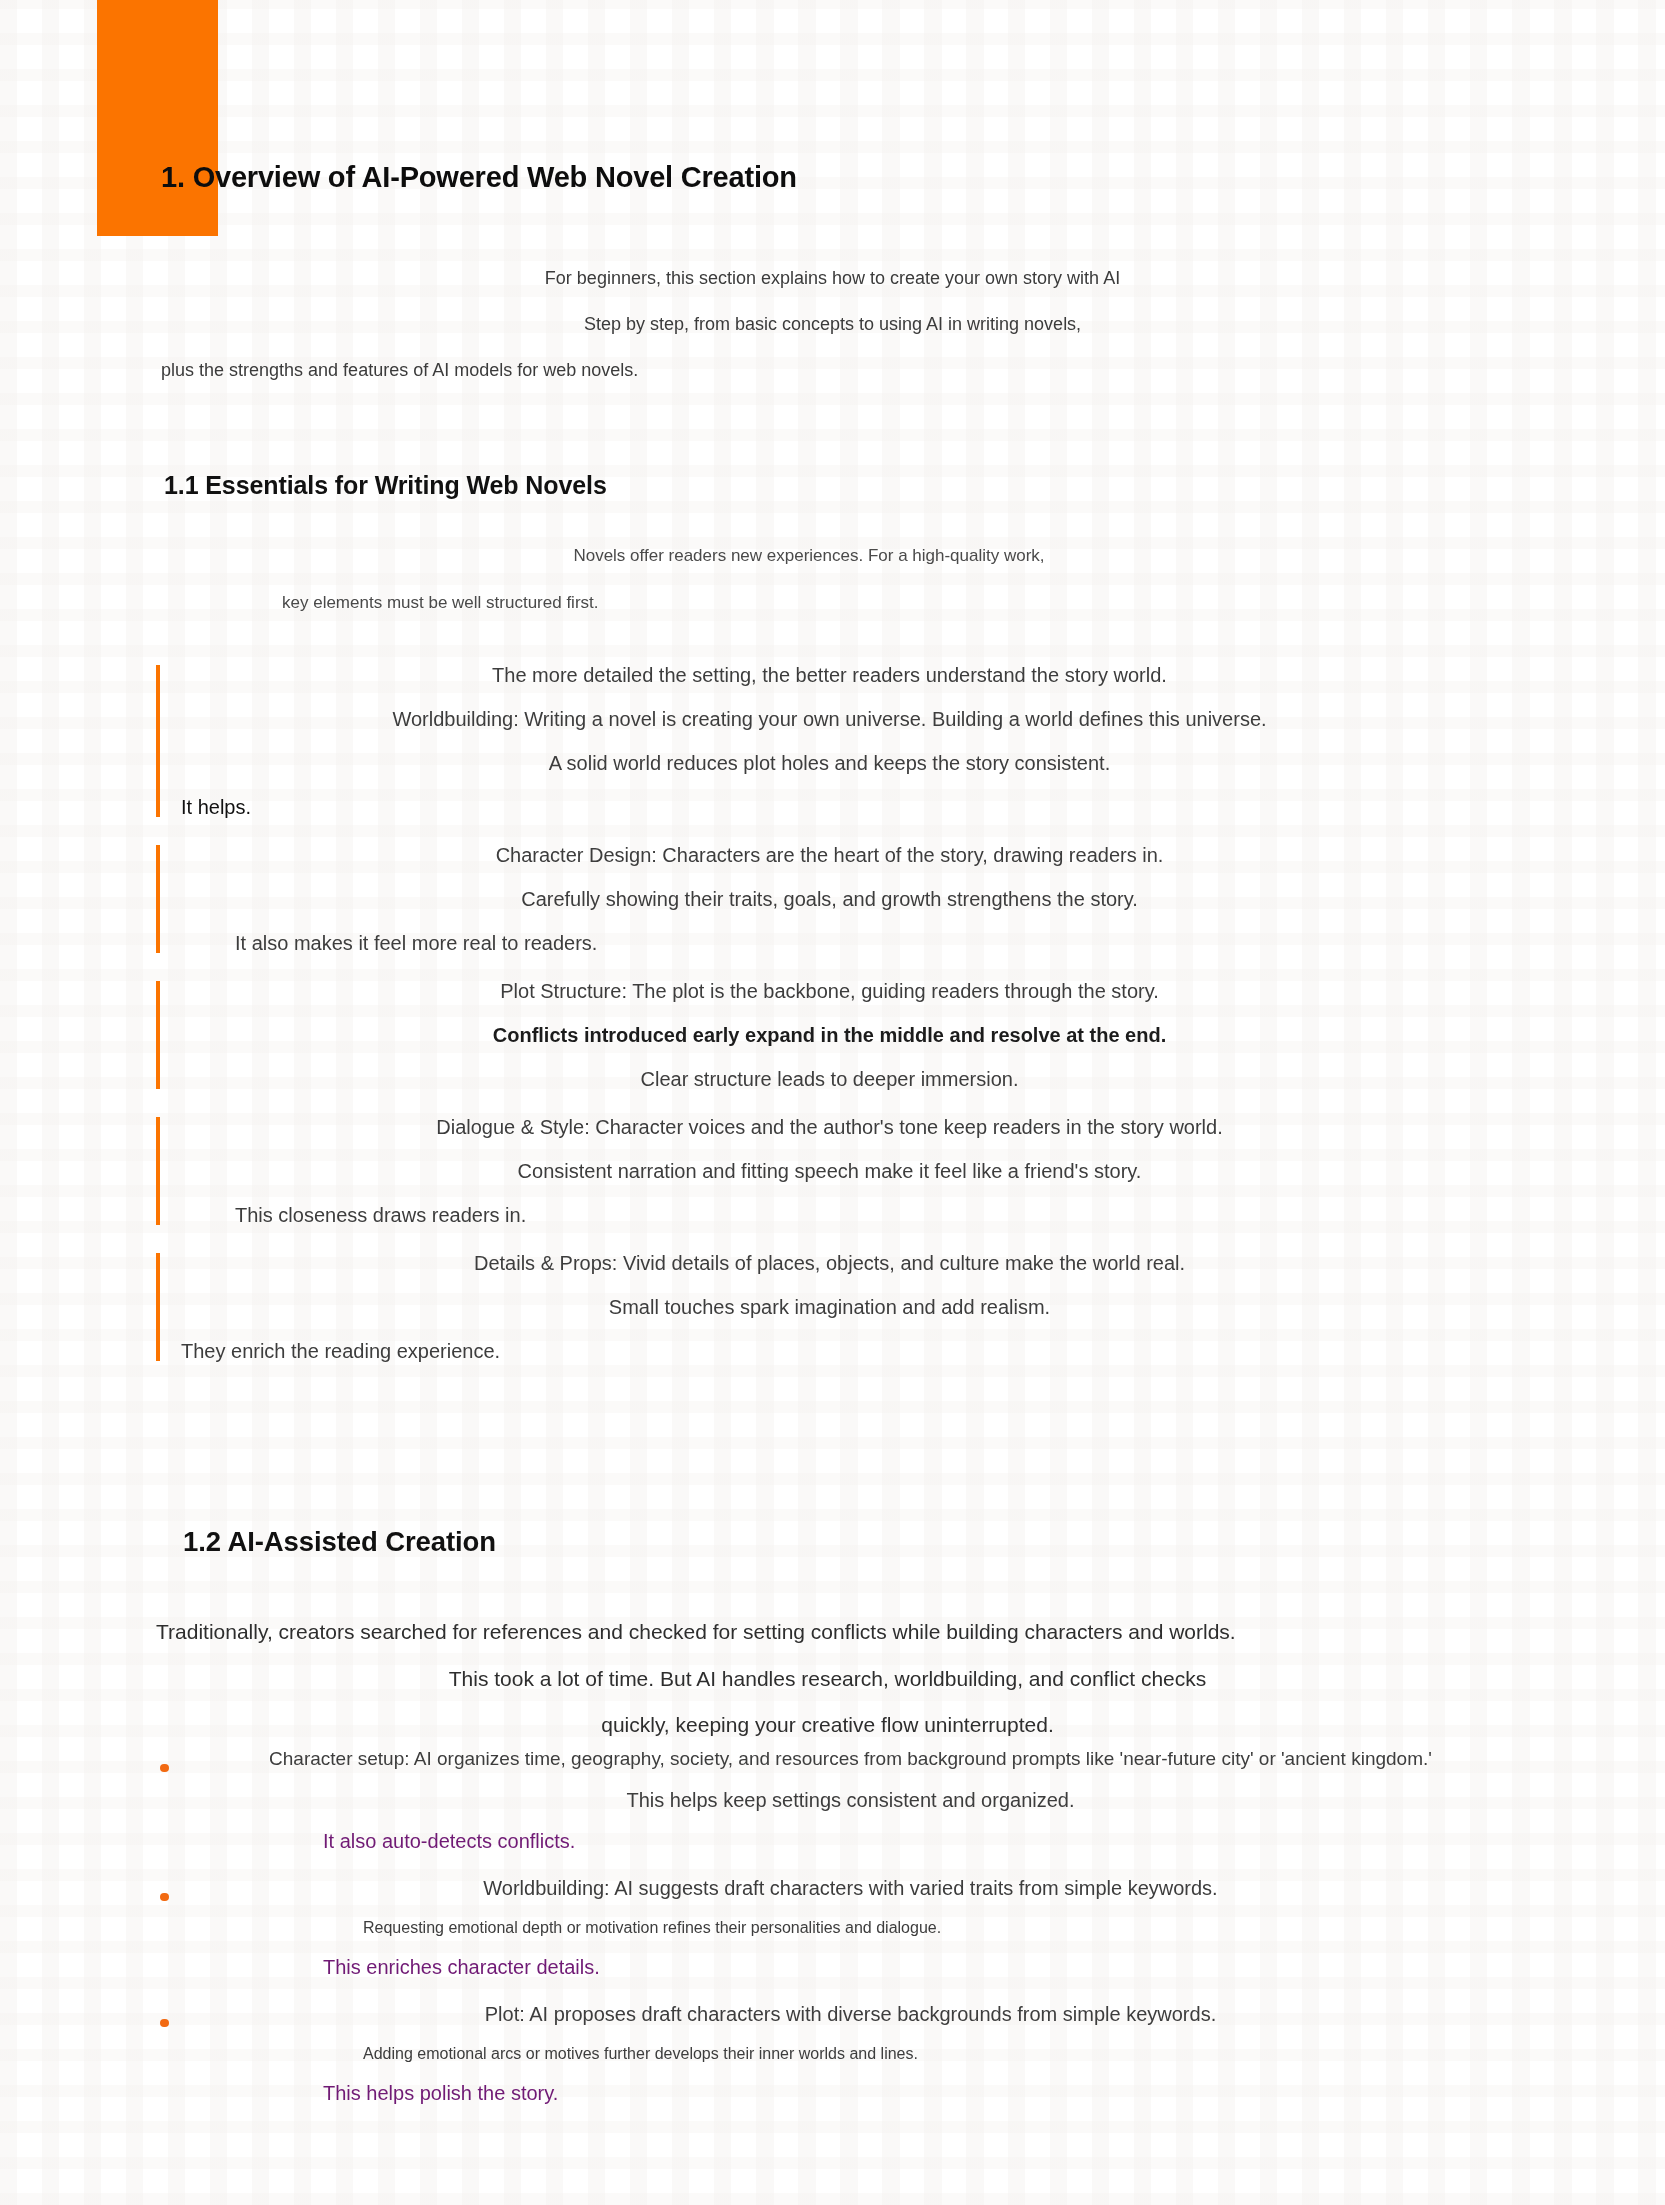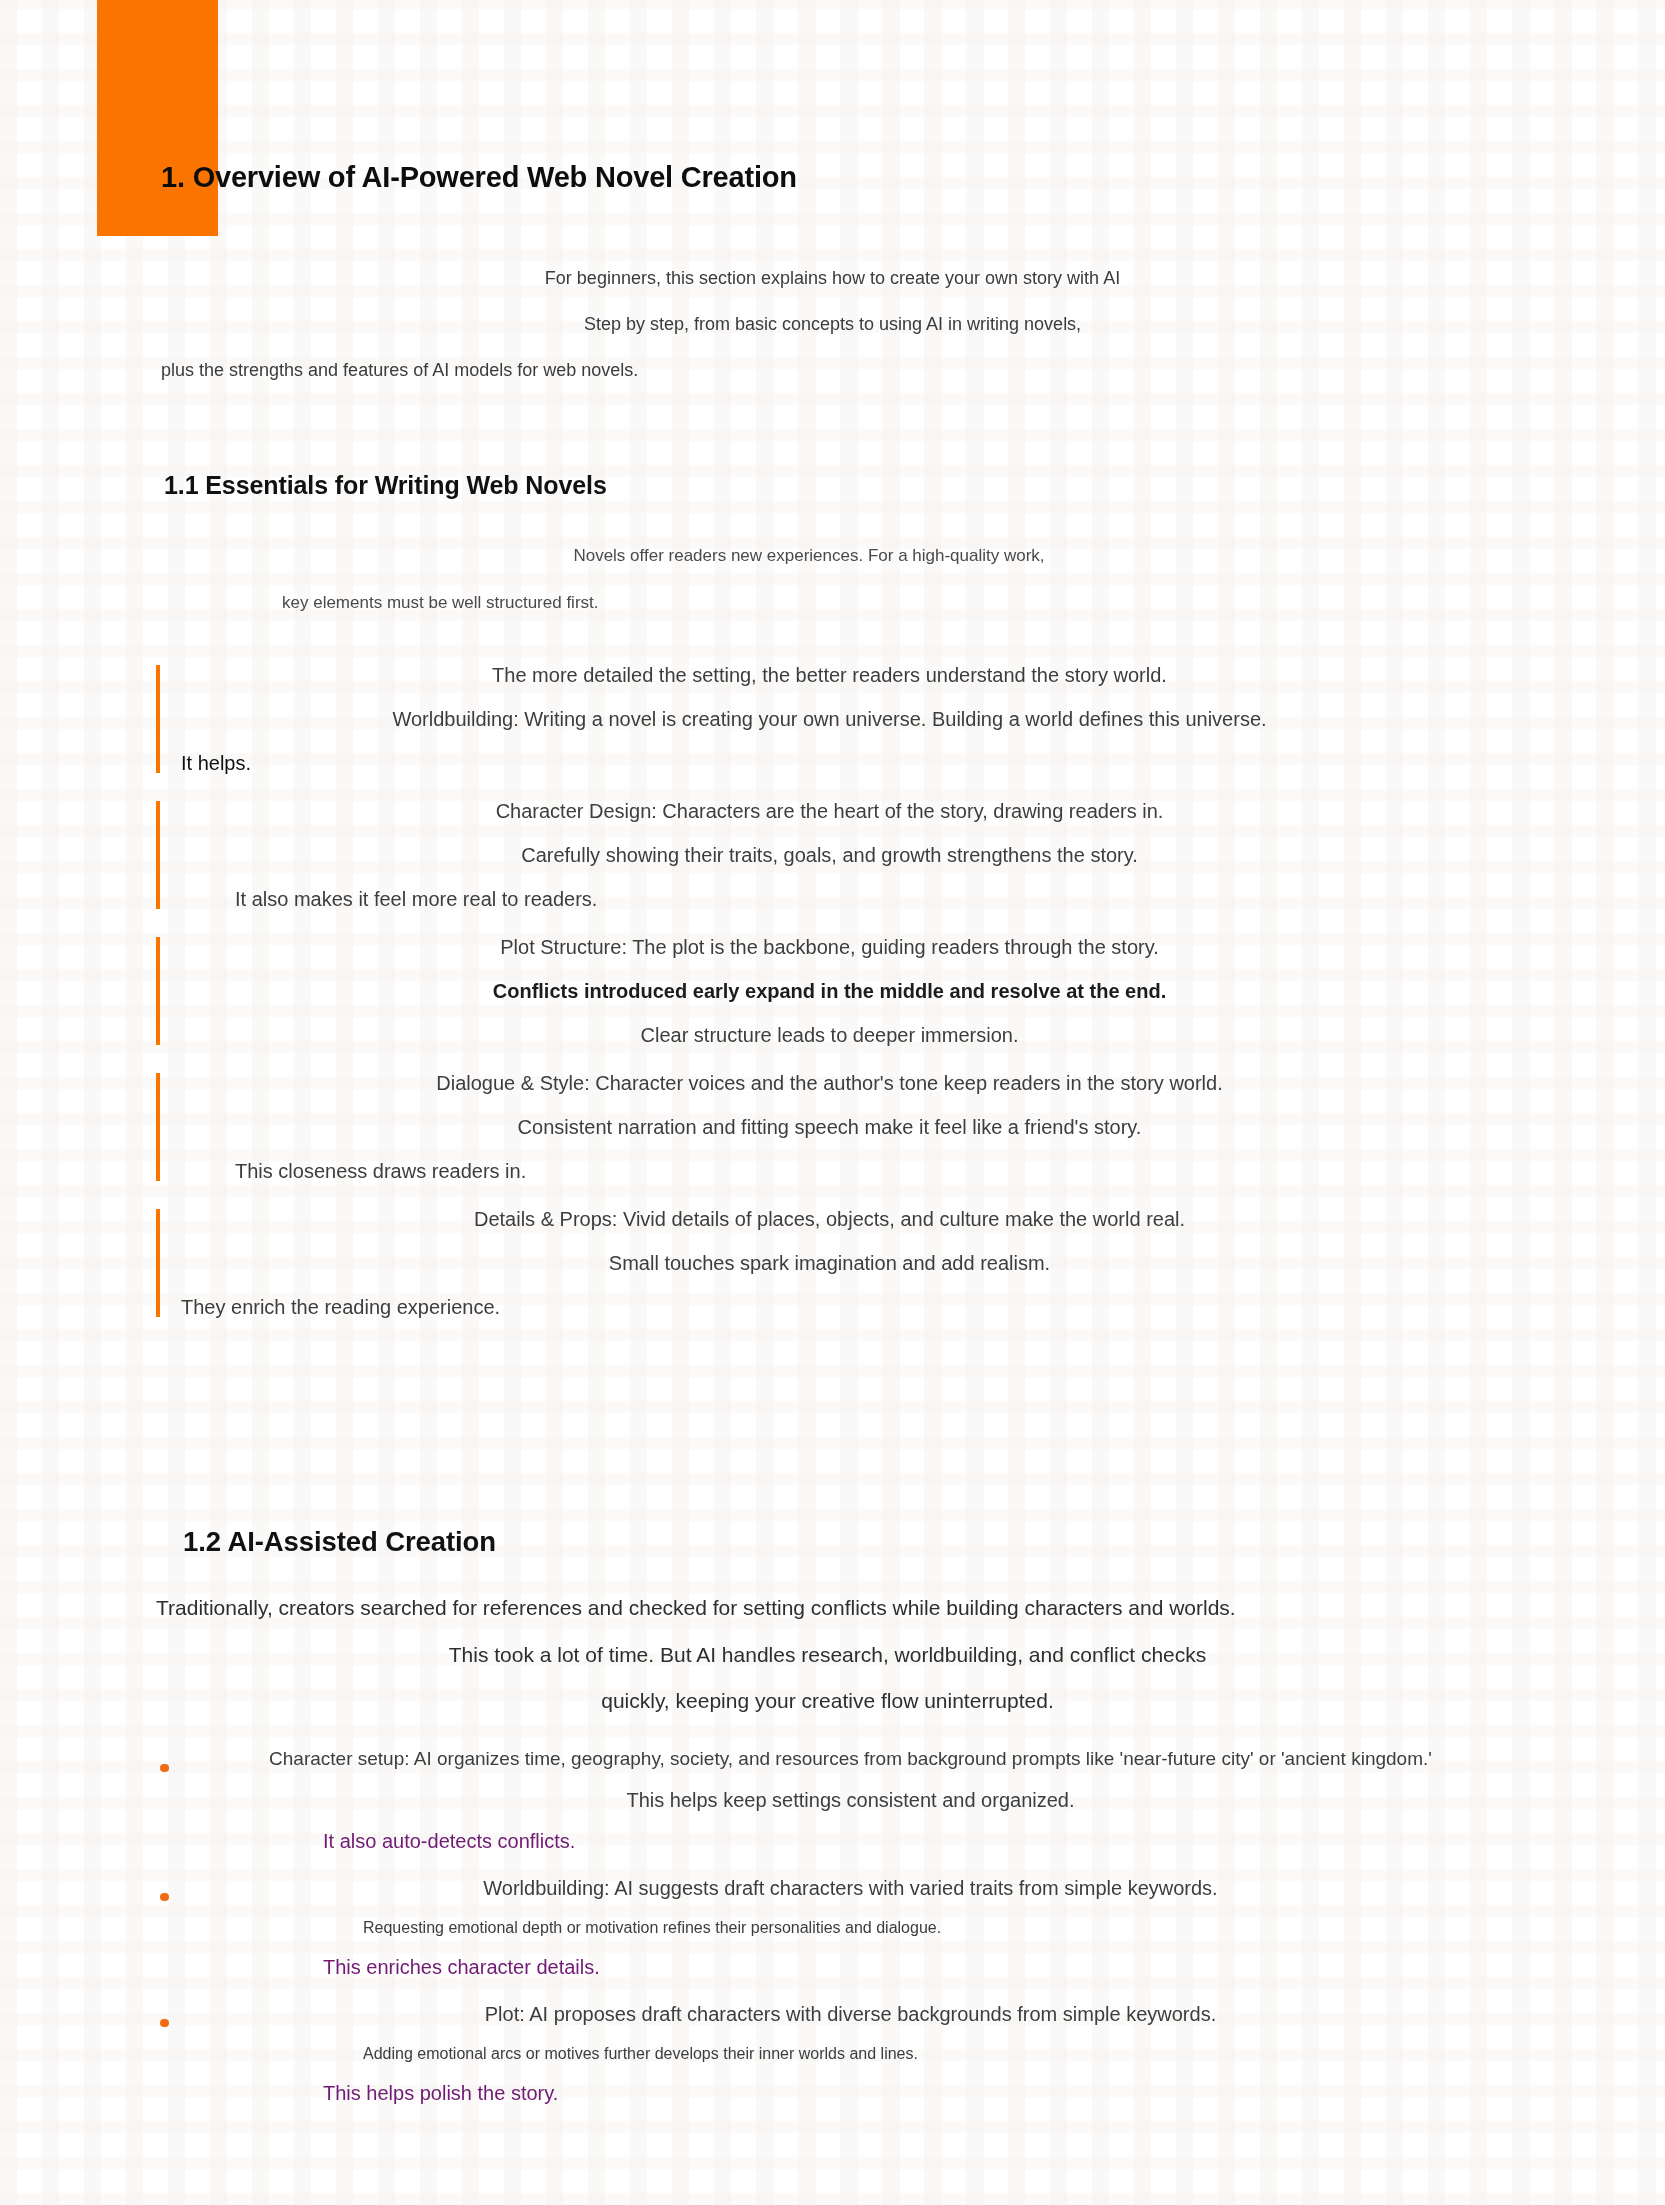--- a/index.html
+++ b/index.html
@@ -129,21 +129,21 @@
     width: 1343px;
   }
   .para-1-2 .p-line {
     font-size: 21px;
     color: #2e2e2e;
     line-height: 1.0;
     margin-bottom: 25.5px;
     white-space: nowrap;
   }
   .para-1-2 .p-line.c { text-align: center; }
-  .para-1-2 .p-line.l { text-align: left; }
+  .para-1-2 .p-line.l { text-align: left; margin-top: 24px; }
 
   
   .bullets {
     position: absolute;
     left: 156px;
     top: 1749px;
     width: 1350px;
   }
   .bullet-item {
     position: relative;
@@ -209,20 +209,21 @@
   <div class="sub-lines">
     <div class="sub-line c">Novels offer readers new experiences. For a high-quality work,</div>
     <div class="sub-line l">key elements must be well structured first.</div>
   </div>
 
   <div class="feature-list">
 
     <div class="feature">
       <div class="f-line c">The more detailed the setting, the better readers understand the story world.</div>
       <div class="f-line c">Worldbuilding: Writing a novel is creating your own universe. Building a world defines this universe.</div>
+      <div class="f-line c">A solid world reduces plot holes and keeps the story consistent.</div>
       <div class="f-line l strong">It helps.</div>
     </div>
 
     <div class="feature">
       <div class="f-line c">Character Design: Characters are the heart of the story, drawing readers in.</div>
       <div class="f-line c">Carefully showing their traits, goals, and growth strengthens the story.</div>
       <div class="f-line l2">It also makes it feel more real to readers.</div>
     </div>
 
     <div class="feature">

